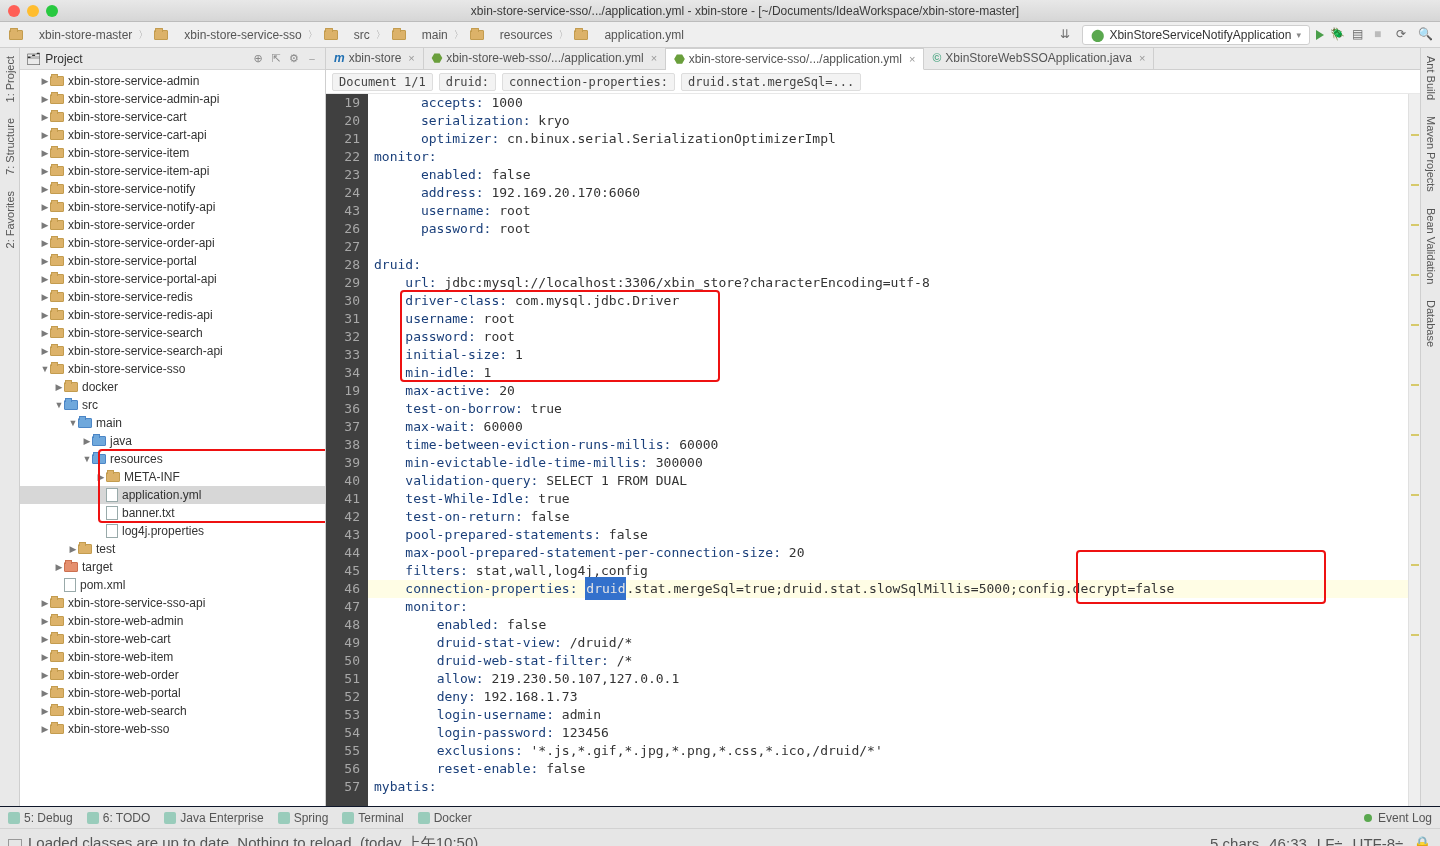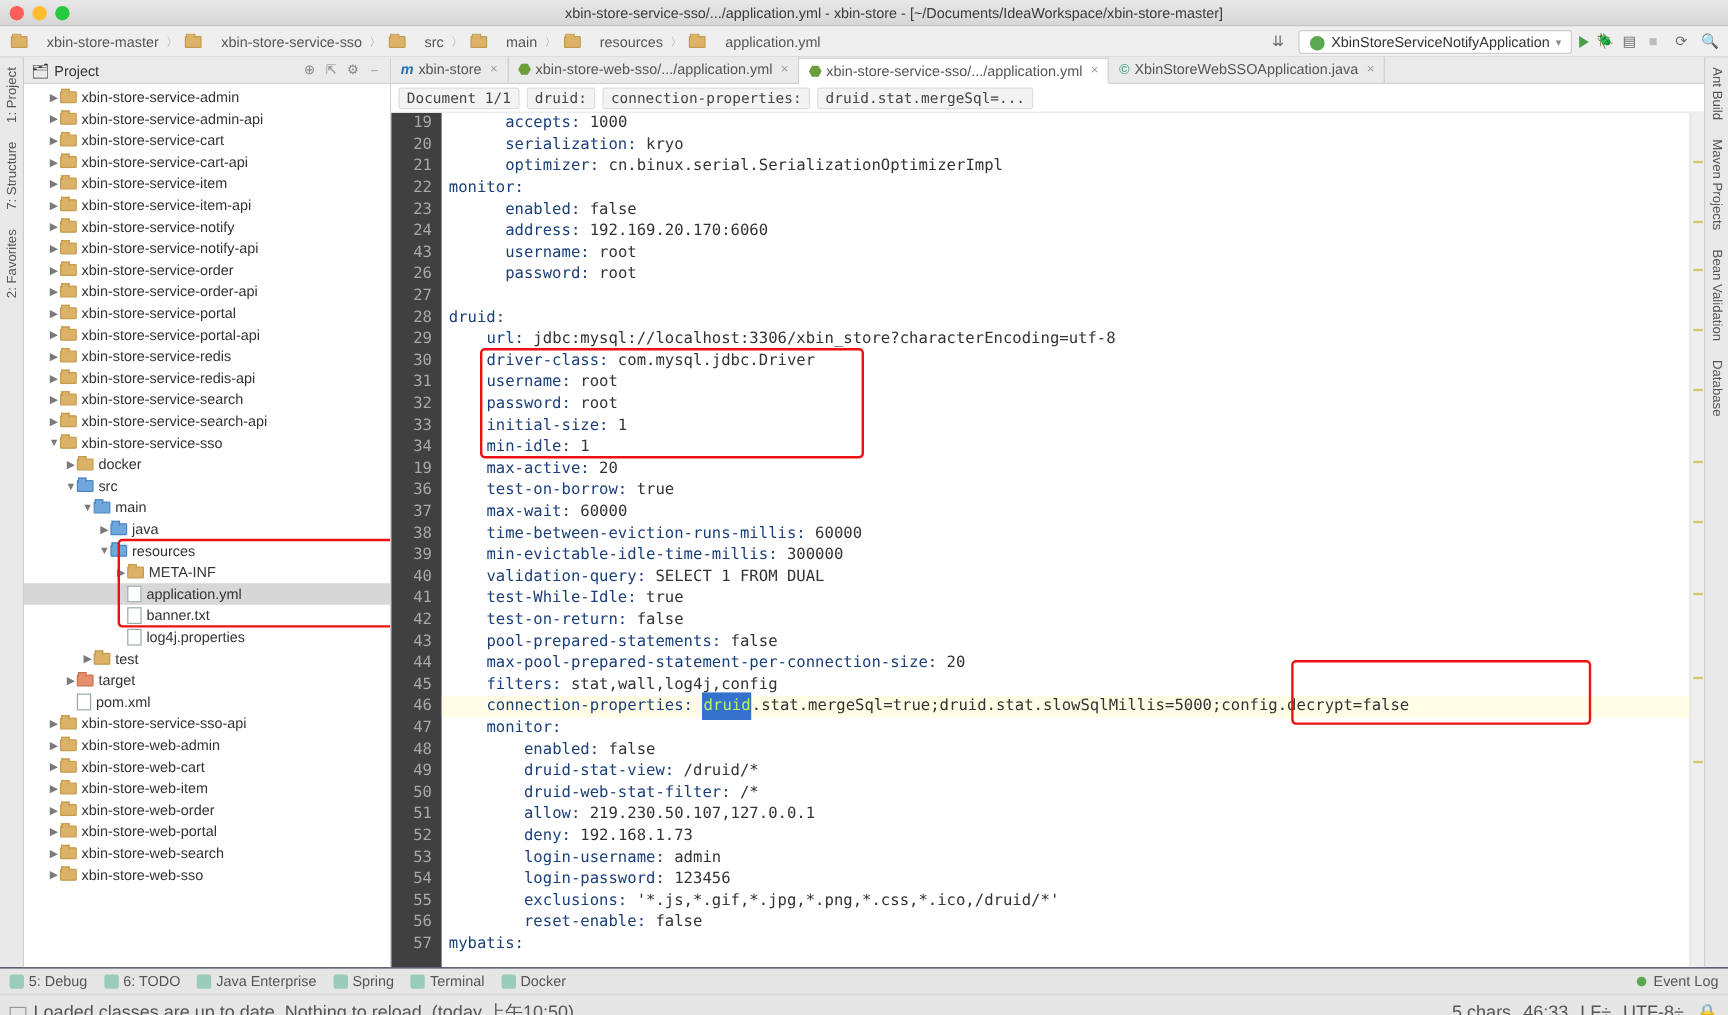--- a/index.html
+++ b/index.html
@@ -57,21 +57,21 @@
 .crumbbar { height:24px; background:#fff; border-bottom:1px solid #e8e8e8; display:flex; align-items:center; padding:0 6px; gap:6px; font-family:Menlo,monospace; font-size:12px; }
 .cbox { background:#f3f3f3;border:1px solid #ddd;border-radius:2px;padding:1px 6px;color:#444; }
 
 .code-wrap { flex:1; display:flex; overflow:hidden; font-family:Menlo,Consolas,monospace; font-size:13px; line-height:18px; position:relative; }
 .gutter { width:42px; text-align:right; color:#a8a8a8; padding:0 8px 0 0; background:#404040; user-select:none; }
 .gutter div { height:18px; }
 .code { flex:1; position:relative; white-space:pre; color:#333; overflow:auto; }
 .code .ln { height:18px; padding-left:6px; }
 .k { color:#1a3f7a; font-weight:normal; }
 .hl-line { background:#fffde5; }
-.sel-word { background:#3371cc; color:#bef264; padding:4px 1px; }
+.sel-word { background:#3371cc; color:#e5e5e5; padding:4px 1px; }
 .rbox { position:absolute; border:2px solid #e11; border-radius:4px; pointer-events:none; }
 .marks { width:12px; background:#efefef; border-left:1px solid #e0e0e0; position:relative; }
 .mark { position:absolute; left:2px; width:8px; height:2px; }
 
 
 .btm { height:22px; background:#e6e6e6; border-top:1px solid #0f172a; display:flex; align-items:center; padding:0 8px; gap:14px; font-size:12px; color:#555; }
 .btm .itm { display:flex;align-items:center;gap:4px; }
 .btm .right { margin-left:auto; display:flex; align-items:center; gap:6px; }
 .badge-green { width:8px;height:8px;border-radius:50%;background:#5aa84f;display:inline-block; }
 

